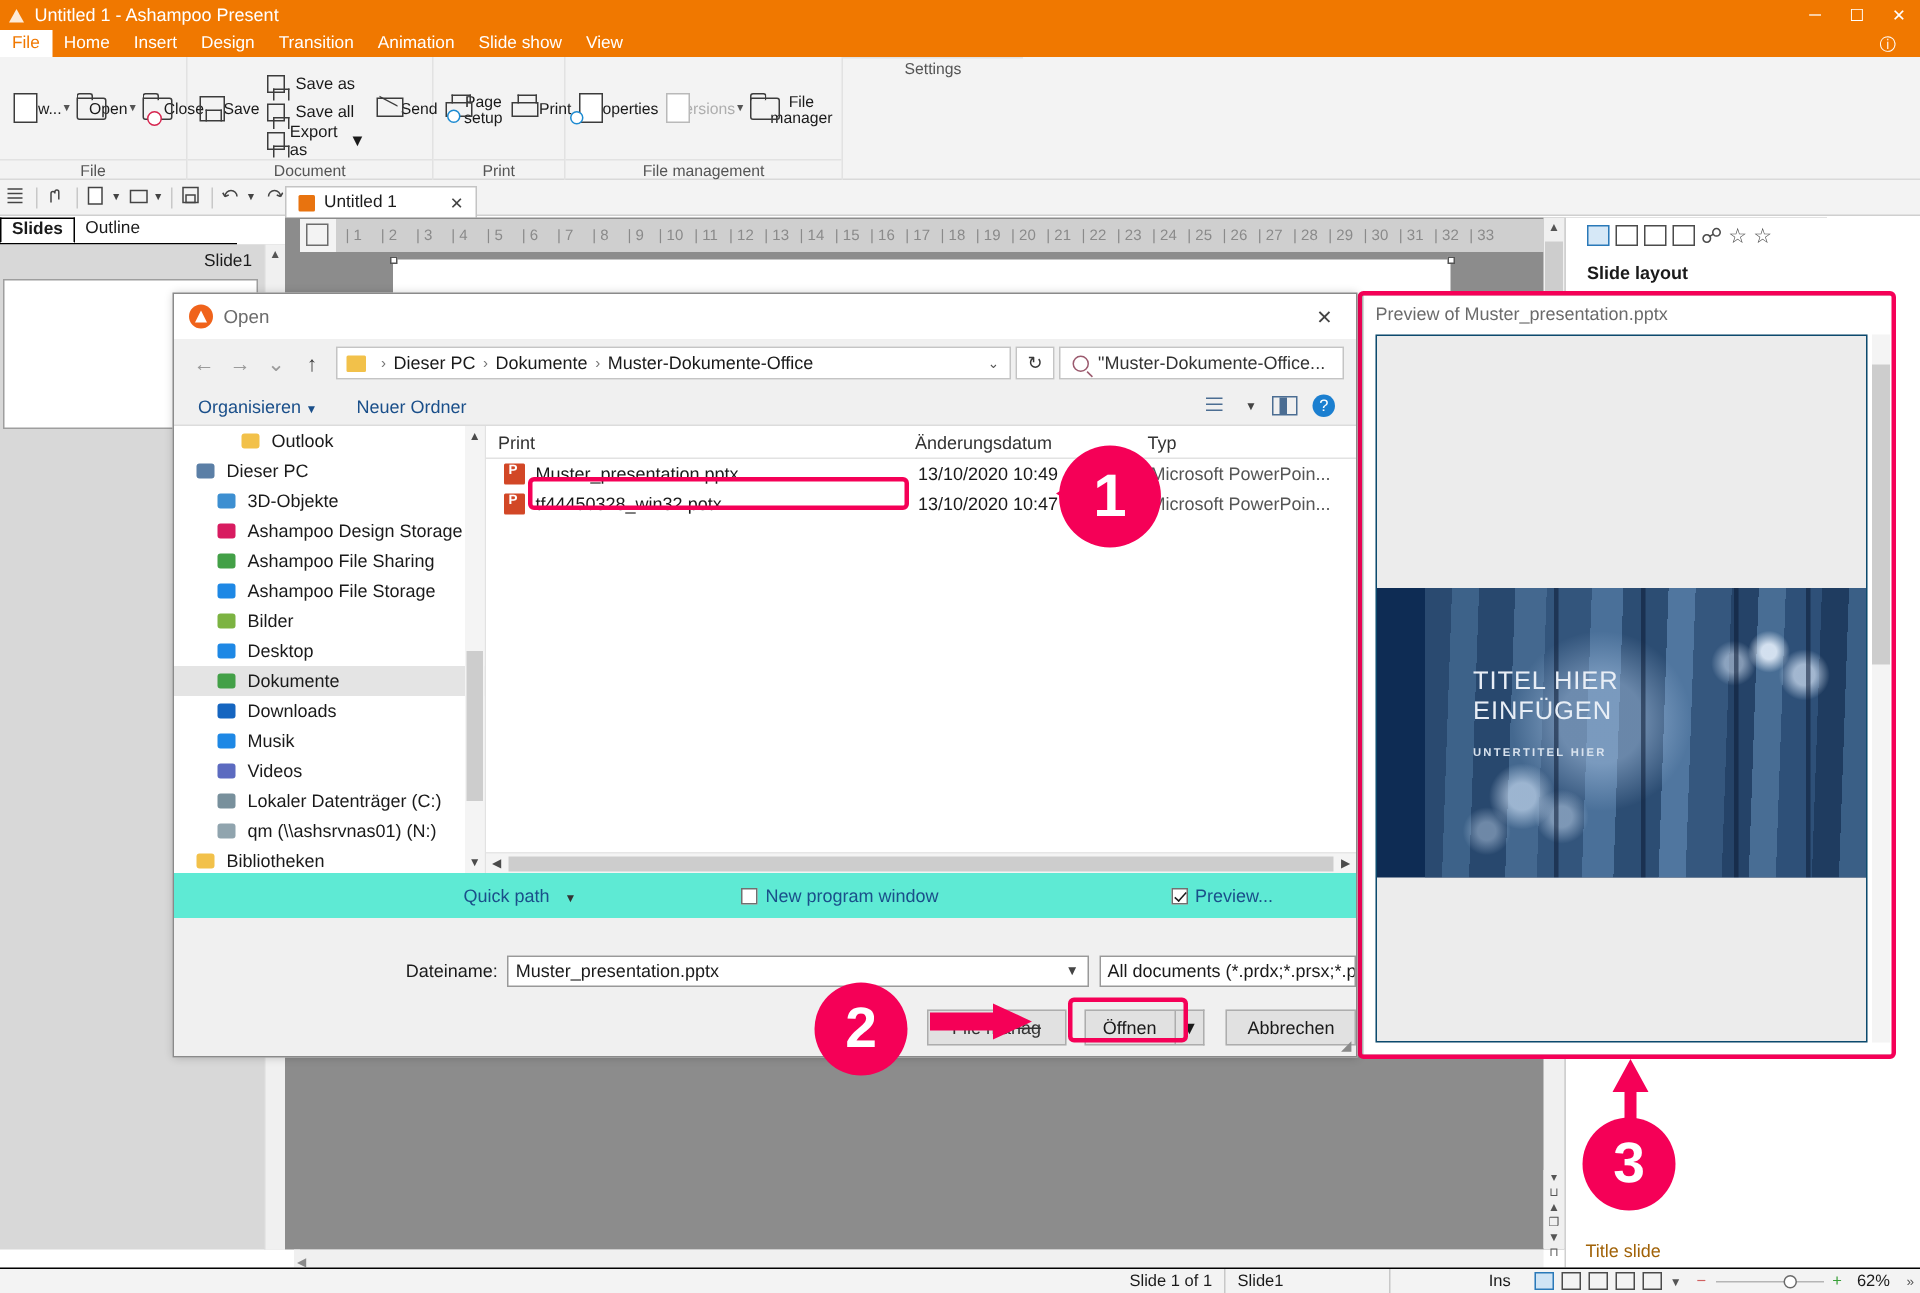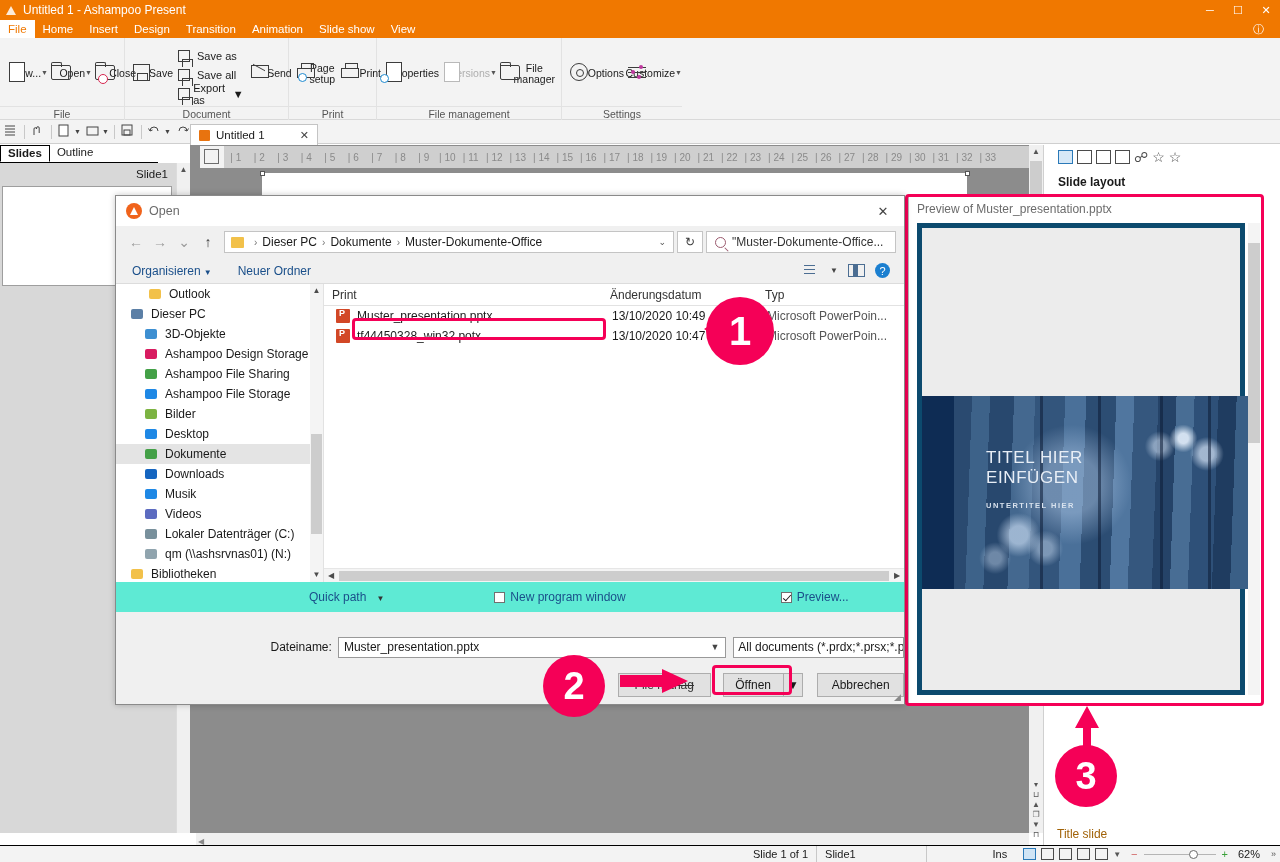--- a/index.html
+++ b/index.html
@@ -215,21 +215,21 @@
   .btn{height:24px;border:1px solid #adadad;background:#e1e1e1;display:flex;align-items:center;justify-content:center;font-size:12px;}
   .btn-fm{width:94px;margin-left:502px;color:#333;text-decoration:line-through;}
   .btn-open{width:62px;margin-left:12px;}
   .btn-opendd{width:20px;border-left:none;}
   .btn-cancel{width:88px;margin-left:14px;}
   .grip{position:absolute;right:3px;bottom:2px;font-size:9px;color:#8a8a8a;}
 
   
   .prevwin{position:absolute;left:908px;top:196px;width:355px;height:508px;background:#fff;border:1px solid #b5b5b5;}
   .prevwin .ph{height:24px;display:flex;align-items:center;font-size:12px;color:#6b6b6b;padding-left:8px;}
-  .prevwin .pbody{position:absolute;left:8px;top:26px;width:328px;height:472px;background:#ececec;border:5px solid #0c4a6e;}
+  .prevwin .pbody{position:absolute;left:8px;top:26px;width:328px;height:472px;background:#ececec;border:1px solid #0c4a6e;}
   .prevwin .pscroll{position:absolute;right:2px;top:26px;width:12px;height:472px;background:#f4f4f4;}
   .prevwin .pscroll .th{position:absolute;left:0;top:20px;width:12px;height:200px;background:#cdcdcd;}
   .slideimg{position:absolute;left:0;top:168px;width:326px;height:193px;background:#0e2c54;overflow:hidden;}
   .slideimg .photo{
     position:absolute;left:32px;top:0;width:294px;height:193px;
     background:
       radial-gradient(circle at 78% 22%, rgba(235,244,255,.85) 0 5px, rgba(235,244,255,0) 14px),
       radial-gradient(circle at 86% 30%, rgba(225,238,255,.65) 0 7px, rgba(225,238,255,0) 17px),
       radial-gradient(circle at 70% 26%, rgba(225,238,255,.5) 0 6px, rgba(225,238,255,0) 15px),
       radial-gradient(circle at 22% 72%, rgba(215,232,252,.6) 0 9px, rgba(215,232,252,0) 22px),
@@ -393,42 +393,20 @@
           <span class="icn">
               <i class="g-folder"></i>
             </span>
           <span class="lbl">File manager</span>
         </div>
       </div>
       <div class="gname">File management</div>
     </div>
 
     <div class="rgroup" style="width:120px;border-right:none;">
-      <div class="items">
-        <div class="rbtn rbtn-wide">
-          <span class="icn">
-              <i class="g-gear"></i>
-            </span>
-          <span class="lbl">Options</span>
-        </div>
-        <div class="rbtn rbtn-wide">
-          <span class="icn">
-            <span class="g-slid">
-                <i></i>
-                <i></i>
-                <i></i>
-                <b></b>
-                <b></b>
-                <b></b>
-              </span>
-          </span>
-          <span class="lbl">Customize</span>
-          <span class="caret">▼</span>
-        </div>
-      </div>
       <div class="gname">Settings</div>
     </div>
   </div>
 </div>
 
 <div class="qat">
   <span class="qi" style="margin-left:4px;">
     <svg width="12" height="12">
         <line x1="1" y1="2" x2="11" y2="2" stroke="#444"></line>
         <line x1="1" y1="5" x2="11" y2="5" stroke="#444"></line>
@@ -642,21 +620,21 @@
     </span>
   </div>
 
   <div class="dbody">
     <div class="tree" id="tree">
       <div class="tscroll">
         <div class="ar">▲</div>
         <div class="th"></div>
         <div class="ar" style="position:absolute;bottom:0;width:13px;">▼</div>
       </div>
-    <div class="trow" style="padding-left: 32px; text-align: center;">
+    <div class="trow" style="padding-left: 44px; text-align: center;">
           <span class="ic">
             <span style="position:absolute;left:1px;top:2px;width:12px;height:10px;background:#f2c14a;border-radius:2px;"></span>
           </span>
           <span>Outlook</span>
         </div>
         <div class="trow" style="padding-left: 14px;">
           <span class="ic">
             <span style="position:absolute;left:1px;top:2px;width:12px;height:10px;background:#5b7fa6;border-radius:2px;"></span>
           </span>
           <span>Dieser PC</span>

